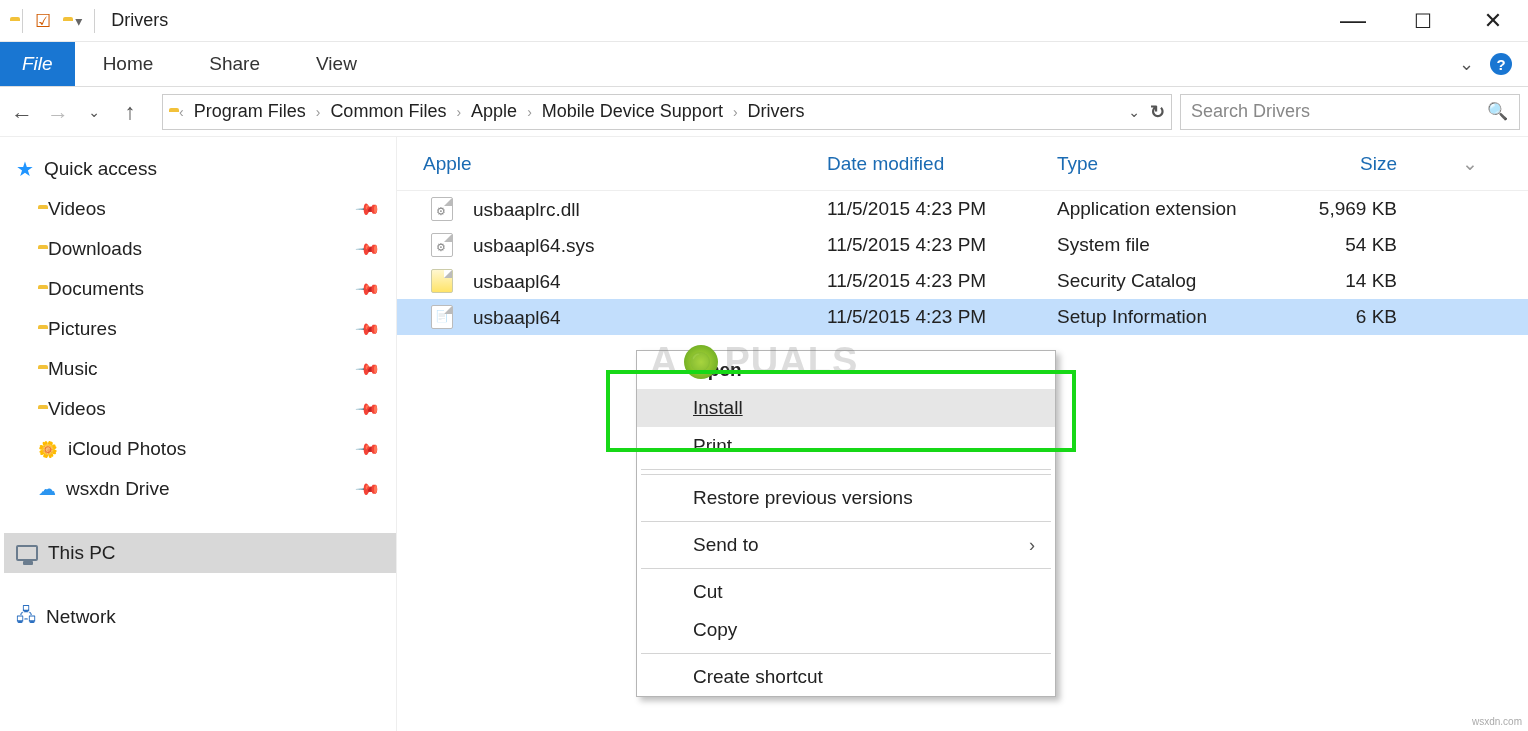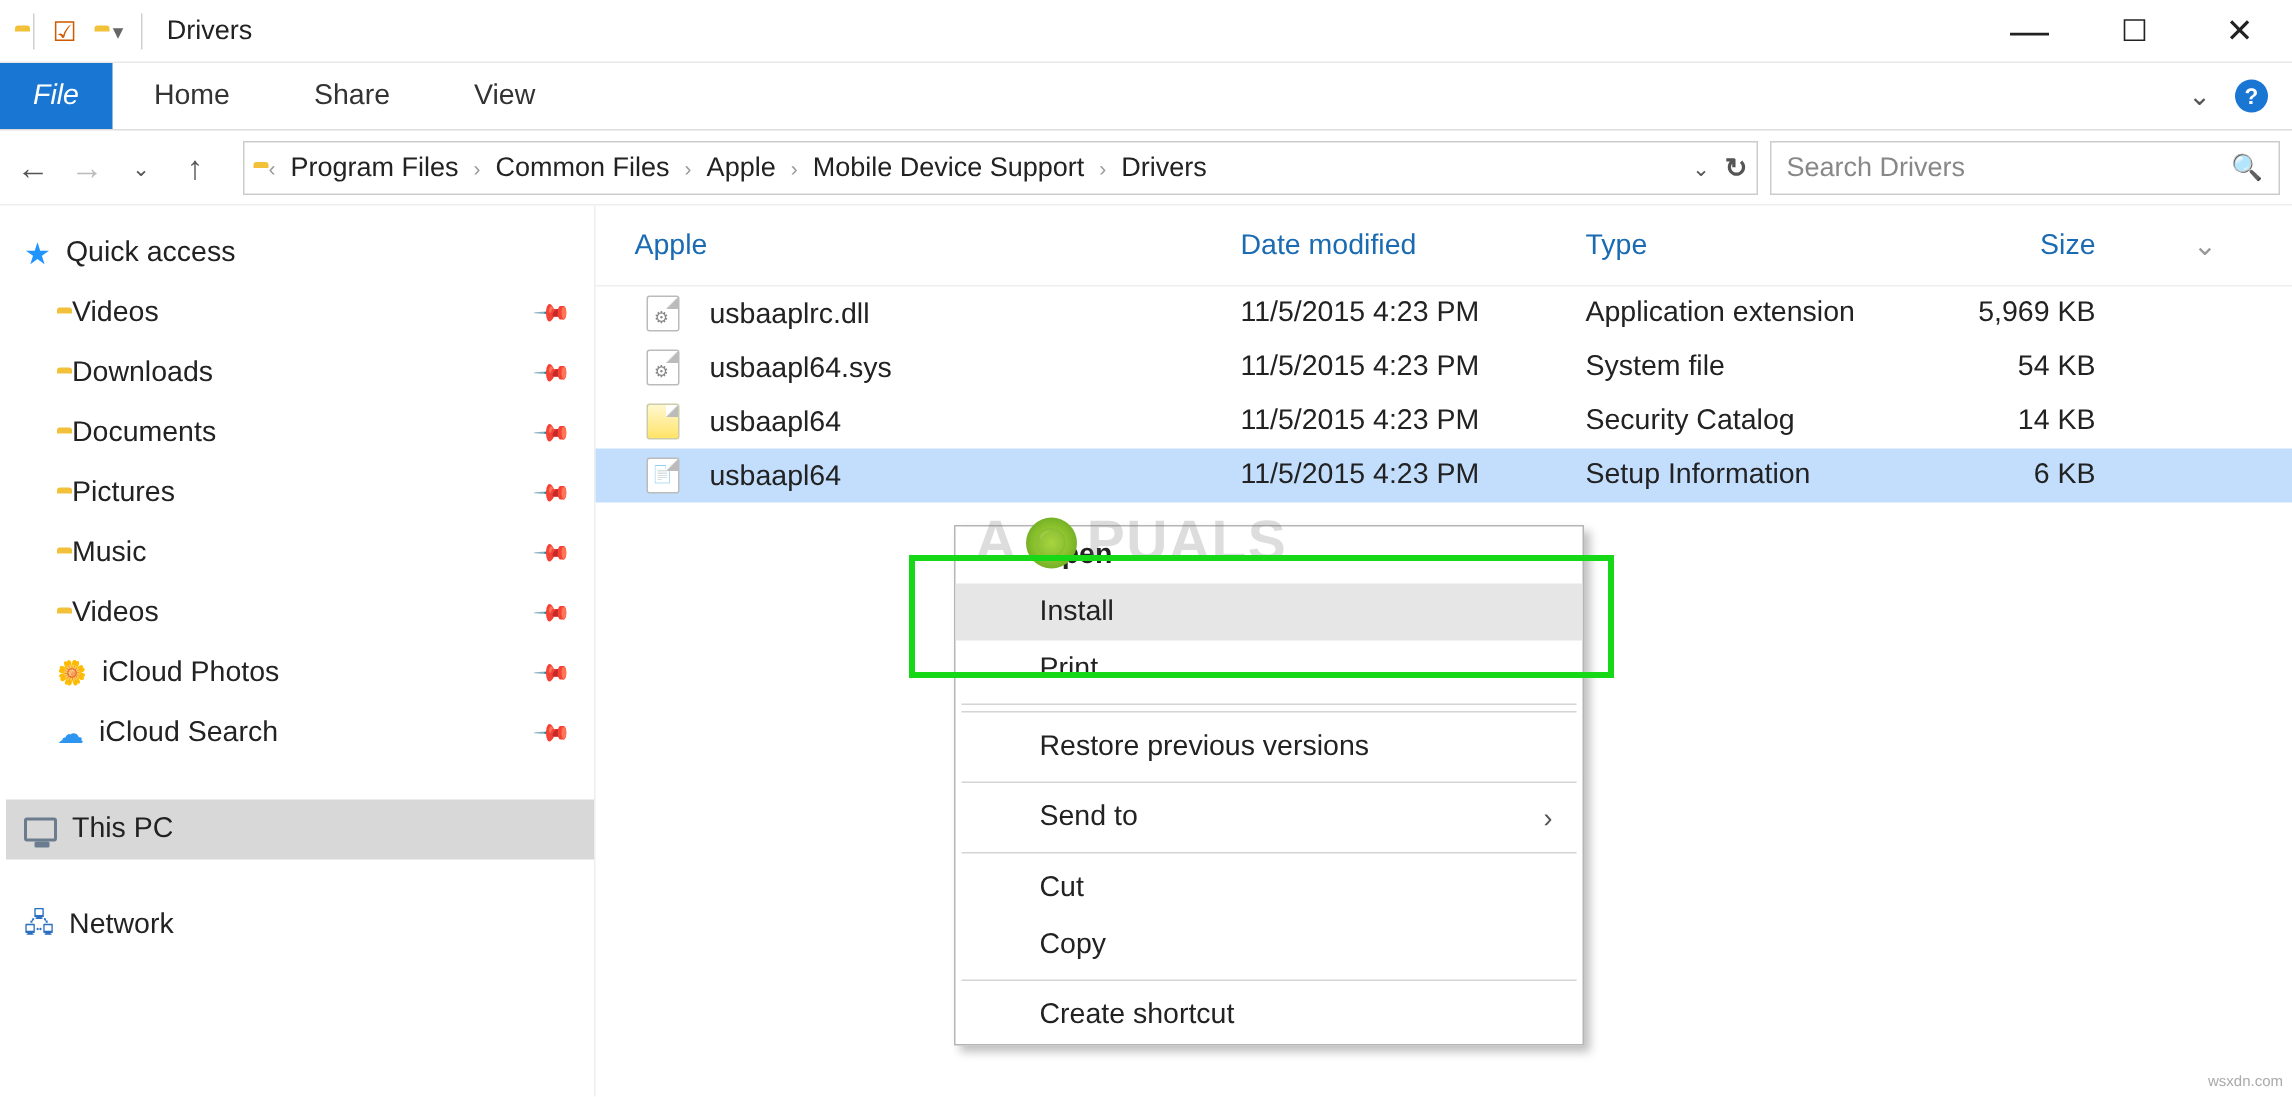--- a/index.html
+++ b/index.html
@@ -61,21 +61,21 @@
     .file-icon.gear::before { content: "⚙"; position: absolute; font-size: 11px; top: 7px; left: 4px; color: #888; }
     .file-icon.cat { background: linear-gradient(#fff7d0,#ffe468); border-color: #cca; }
     .file-icon.inf::before { content: "📄"; position:absolute; font-size:11px; top:4px; left:3px; }
     
     .folder-icon-sm { width: 24px; height: 20px; background: linear-gradient(#fce38a,#f2c13a); border-radius: 2px 2px 2px 2px; position: relative; }
     .folder-icon-sm::before { content: ""; position: absolute; top: -4px; left: 0; width: 10px; height: 4px; background: #f2c13a; border-radius: 2px 2px 0 0; }
     
     
     .ctx-shadow { position: absolute; left:636px; top:350px; width:420px; background:#fff; box-shadow: 4px 4px 6px rgba(0,0,0,.25); border:1px solid #b5b5b5; z-index:60; }
     .ctx-item { height: 38px; display: flex; align-items: center; padding: 0 20px 0 56px; font-size: 19px; }
-    .ctx-item.hover { background: #e6e6e6; }
+    .ctx-item.hover { background: #e6e6e6; text-decoration: underline; }
     .ctx-item .arr { margin-left: auto; color: #555; font-size: 18px; }
     .ctx-sep { height: 1px; margin: 4px 4px; background: #d4d4d4; }
     
     .highlight-box { position: absolute; left: 606px; top: 370px; width: 470px; height: 82px; border: 4px solid #17d817; z-index: 70; pointer-events: none; }
     
     .watermark { position:absolute; left:650px; top:340px; z-index:65; font-size:38px; font-weight: bold; color: rgba(120,120,120,.25); letter-spacing:1px; pointer-events:none; display:flex; align-items:center; gap:6px; }
     .watermark .wm-logo { width:34px; height:34px; border-radius:50%; background: radial-gradient(#b7e03d,#5a9e1c); display:flex; align-items:center; justify-content:center; font-size:18px;}
     
     .credit { position:absolute; bottom:4px; right:6px; font-size:10px; color:#aaa; z-index:80;}
     
@@ -182,21 +182,21 @@
       <span>Videos</span>
       <span class="pin">📌</span>
     </div>
     <div class="side-item sub">
       <span class="ico-flower">🌼</span>
       <span>iCloud Photos</span>
       <span class="pin">📌</span>
     </div>
     <div class="side-item sub">
       <span class="ico-cloud">☁</span>
-      <span>iCloud Search</span>
+      <span>wsxdn Drive</span>
       <span class="pin">📌</span>
     </div>
     <div class="side-item spacer"></div>
     <div class="side-item selected">
       <span class="ico-pc"></span>
       <span>This PC</span>
     </div>
     <div class="side-item spacer"></div>
     <div class="side-item">
       <span class="ico-net">🖧</span>

